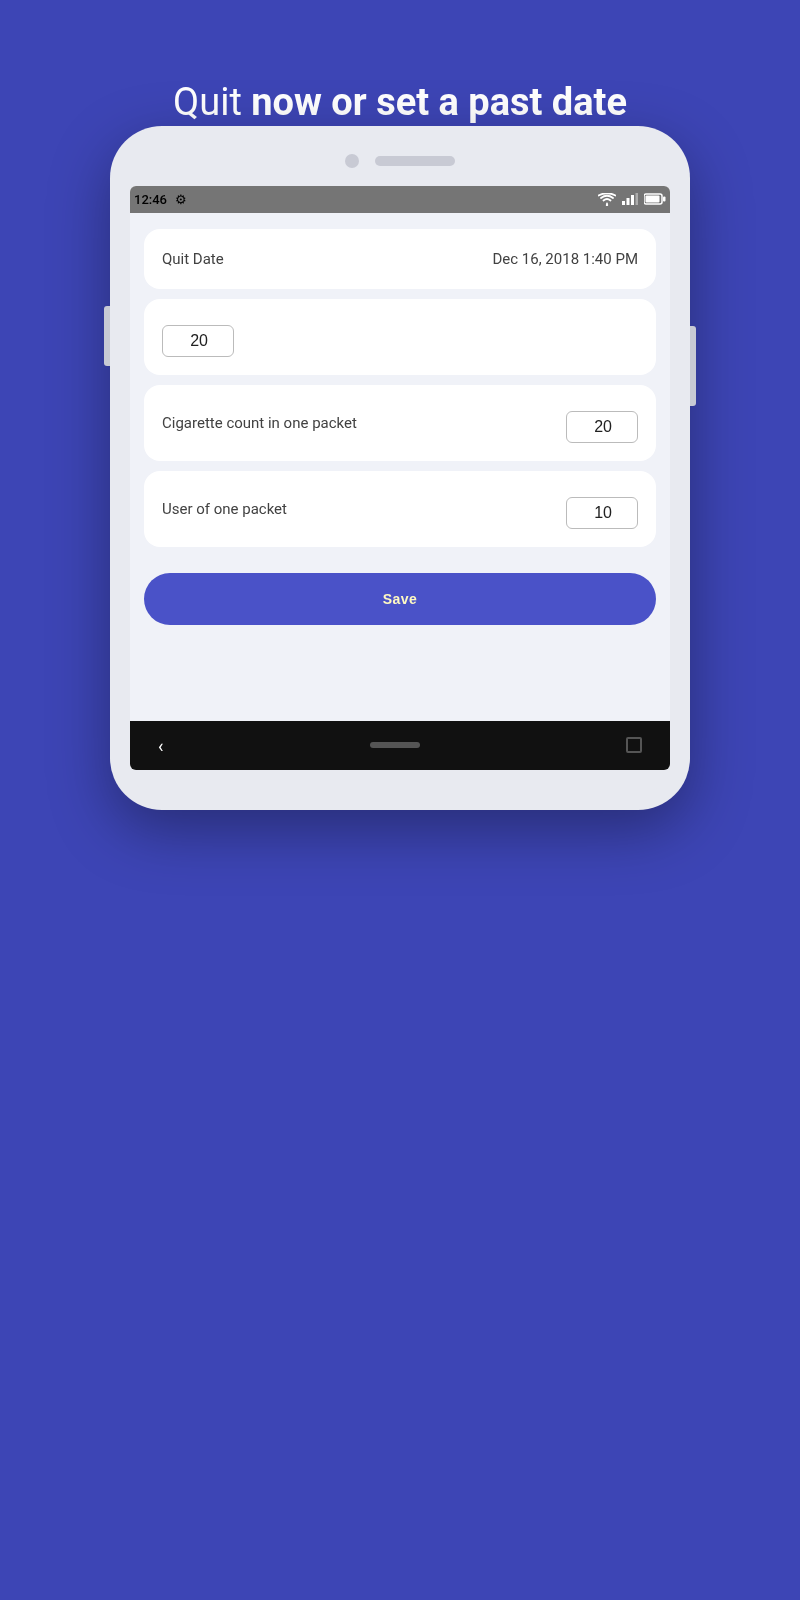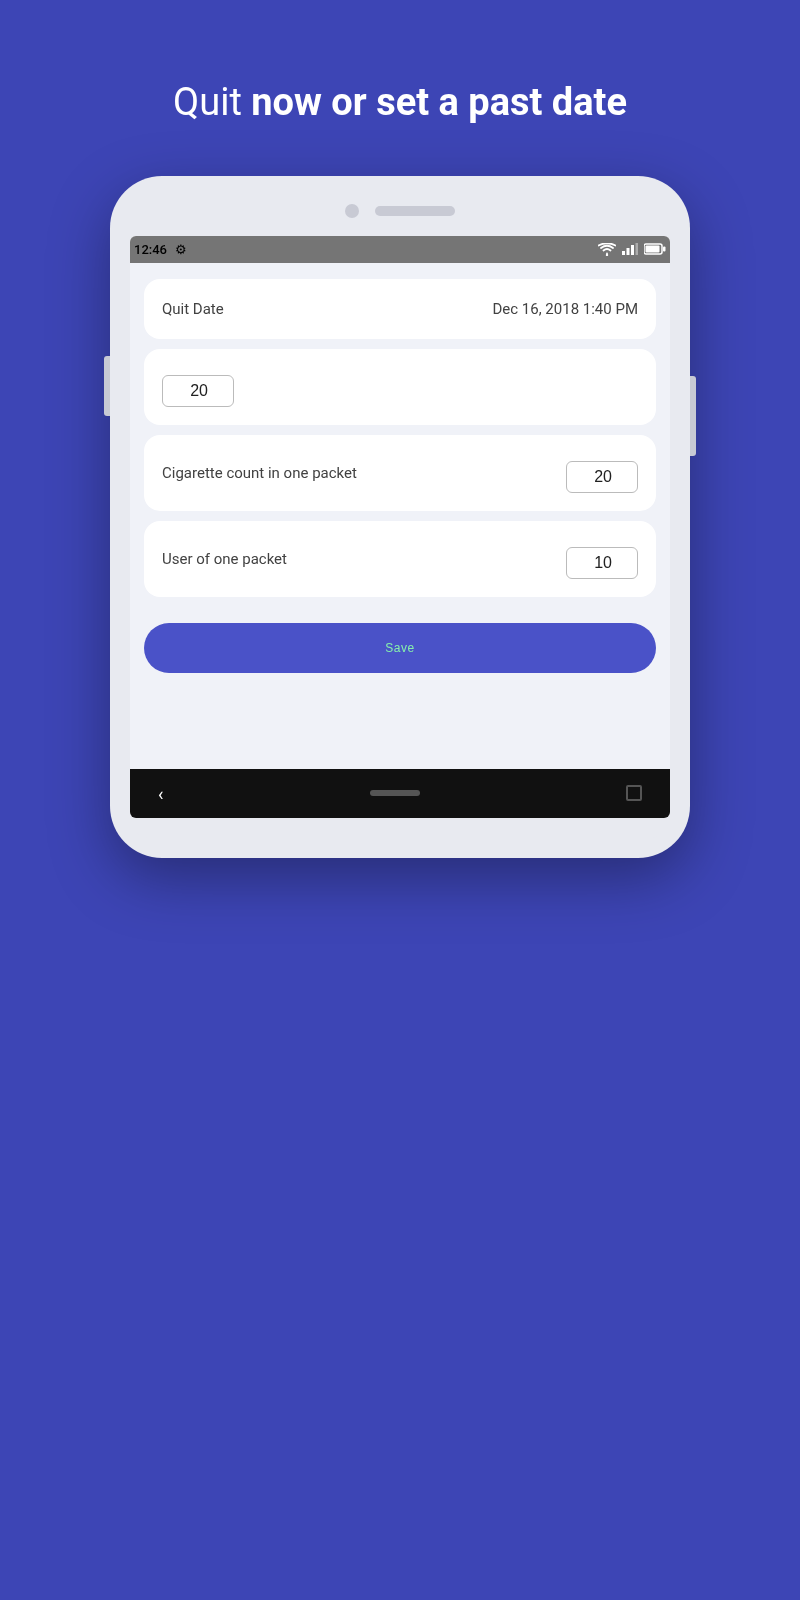--- a/index.html
+++ b/index.html
@@ -14,21 +14,20 @@
       font-family: 'Roboto', Arial, sans-serif;
       overflow: hidden;
     }
 
     .headline {
       color: #ffffff;
       font-size: 38px;
       font-weight: 400;
       text-align: center;
       margin-top: 80px;
-      margin-bottom: 50px;
       line-height: 1.2;
       padding: 0 40px;
     }
 
     .headline strong {
       font-weight: 700;
     }
 
     
     .phone {
@@ -191,26 +190,26 @@
     }
 
     
     .save-button-wrap {
       padding: 10px 14px 16px 14px;
     }
 
     .save-button {
       width: 100%;
       background: #4a52c8;
-      color: #86efac;
+      color: #fef9c3;
       border: none;
       border-radius: 30px;
       padding: 18px;
-      font-size: 12px;
-      font-weight: 400;
+      font-size: 14px;
+      font-weight: 700;
       cursor: pointer;
       letter-spacing: 0.5px;
     }
 
     
     .phone-nav-bar {
       background: #111111;
       padding: 14px 0;
       display: flex;
       align-items: center;

